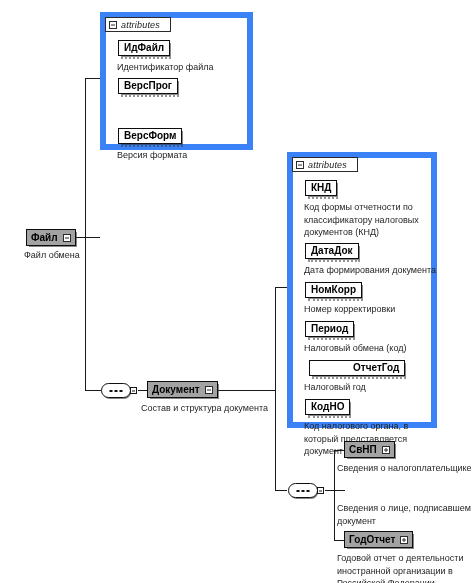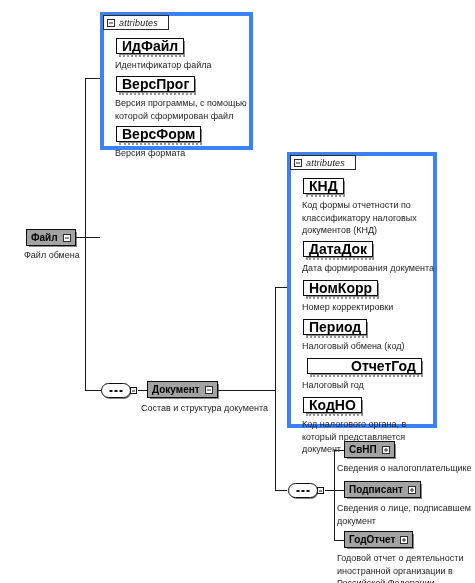--- a/index.html
+++ b/index.html
@@ -24,21 +24,21 @@
   }
   .vline {
     position: absolute;
     width: 0;
     border-left: 1px solid #1a1a1a;
   }
 
   
   .attr-box {
     position: absolute;
-    border: 4px solid #3b82f6;
+    border: 6px solid #3b82f6;
     background: #ffffff;
     box-sizing: border-box;
   }
   .attr-tab {
     position: absolute;
     top: -1px;
     left: -1px;
     height: 15px;
     border: 1px solid #2b2b2b;
     background: #ffffff;
@@ -88,21 +88,21 @@
     align-items: center;
     gap: 4px;
     border: 1.6px solid #0d0d0d;
     background: #ffffff;
     padding: 1px 5px;
     box-sizing: border-box;
     height: 16px;
     box-shadow: 2px 2px 0 -1px rgba(40,40,40,.55);
   }
   .chip-label {
-    font-size: 14px;
+    font-size: 10px;
     font-weight: bold;
     color: #000000;
     white-space: nowrap;
     line-height: 12px;
     text-align: right;
   }
   
   .chip::after {
     content: "";
     position: absolute;
@@ -222,22 +222,20 @@
     </div>
 
     <div class="chip" style="left:12px; top:22px;">
       <span class="chip-label">ИдФайл</span>
     </div>
     <div class="caption" style="left:11px; top:43px; width:140px;">Идентификатор файла</div>
 
     <div class="chip" style="left:12px; top:60px;">
       <span class="chip-label">ВерсПрог</span>
     </div>
-    <div class="caption" style="left:11px; top:81px; width:145px;">Версия программы, с помощью
-которой сформирован файл</div>
 
     <div class="chip" style="left:12px; top:110px;">
       <span class="chip-label">ВерсФорм</span>
     </div>
     <div class="caption" style="left:11px; top:131px; width:140px;">Версия формата</div>
   </div>
 
   <div class="seq" style="left:101px; top:383px;">
     <span class="seq-dashes">
         <i></i>
@@ -302,24 +300,20 @@
       </span>
   </div>
   <div class="stub" style="left:317px; top:487px;"></div>
 
   <div class="elem" style="left:344px; top:441px;">
     <span class="elem-label">СвНП</span>
     <span class="plus-box"></span>
   </div>
   <div class="caption" style="left:337px; top:462px; width:140px;">Сведения о налогоплательщике</div>
 
-  <div class="elem" style="left:344px; top:481px;">
-    <span class="elem-label">Подписант</span>
-    <span class="plus-box"></span>
-  </div>
   <div class="caption" style="left:337px; top:502px; width:140px;">Сведения о лице, подписавшем
 документ</div>
 
   <div class="elem" style="left:344px; top:531px;">
     <span class="elem-label">ГодОтчет</span>
     <span class="plus-box"></span>
   </div>
   <div class="caption" style="left:337px; top:552px; width:140px;">Годовой отчет о деятельности
 иностранной организации в
 Российской Федерации</div>

